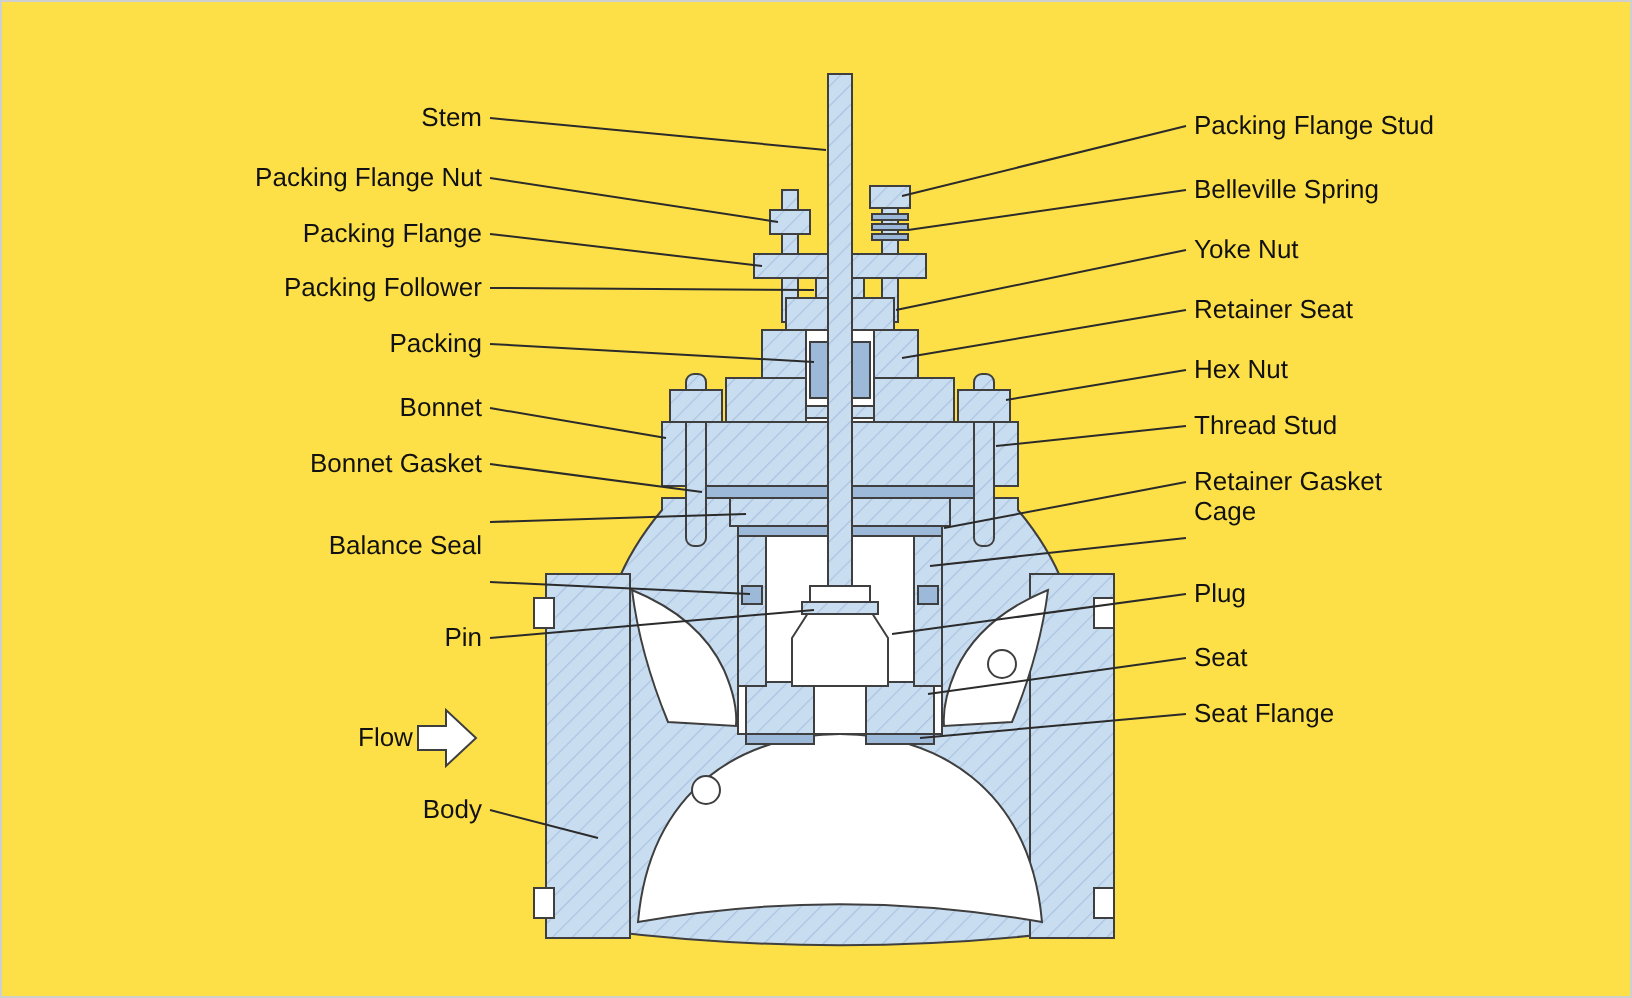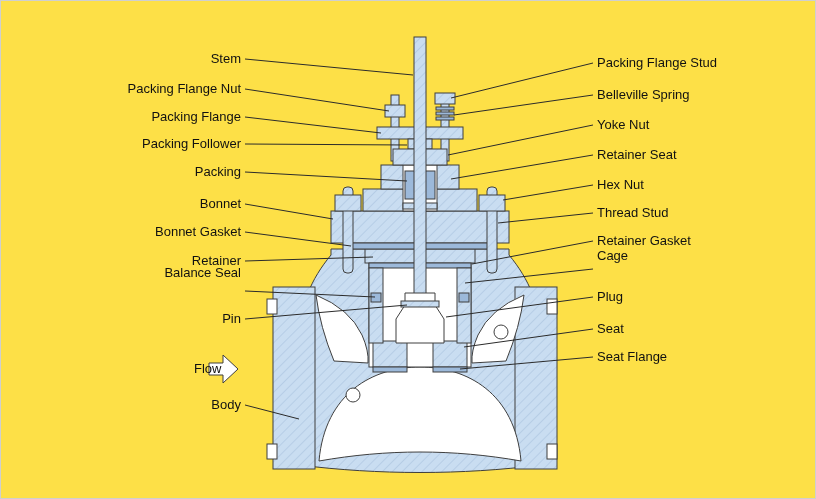--- a/index.html
+++ b/index.html
@@ -14,21 +14,21 @@
   .canvas svg{position:absolute;left:0;top:0;}
   .lbl{
     position:absolute;
     font-size:13px;
     line-height:16px;
     color:#111;
     white-space:nowrap;
   }
   .lbl.l{left:0;width:240px;text-align:right;}
   .lbl.r{left:596px;}
-  .lbl.flow{left:178px;top:360px;margin-left:15px;}
+  .lbl.flow{left:178px;top:360px;}
 </style>
 </head>
 <body>
 
 <div class="canvas">
 
   <svg width="814" height="497" viewBox="0 0 814 497">
     <defs>
       <pattern id="hb" width="7" height="7" patternUnits="userSpaceOnUse" patternTransform="rotate(45)">
         <rect width="7" height="7" fill="#c9ddf1"></rect>
@@ -126,21 +126,20 @@
     </g>
   </svg>
 
   <div class="lbl l" style="top:50px">Stem</div>
   <div class="lbl l" style="top:80px">Packing Flange Nut</div>
   <div class="lbl l" style="top:108px">Packing Flange</div>
   <div class="lbl l" style="top:135px">Packing Follower</div>
   <div class="lbl l" style="top:163px">Packing</div>
   <div class="lbl l" style="top:195px">Bonnet</div>
   <div class="lbl l" style="top:223px">Bonnet Gasket</div>
-  <div class="lbl l" style="top:252px">Retainer</div>
   <div class="lbl l" style="top:264px">Balance Seal</div>
   <div class="lbl l" style="top:310px">Pin</div>
   <div class="lbl l" style="top:396px">Body</div>
 
   <div class="lbl flow">Flow</div>
 
   <div class="lbl r" style="top:54px">Packing Flange Stud</div>
   <div class="lbl r" style="top:86px">Belleville Spring</div>
   <div class="lbl r" style="top:116px">Yoke Nut</div>
   <div class="lbl r" style="top:146px">Retainer Seat</div>

